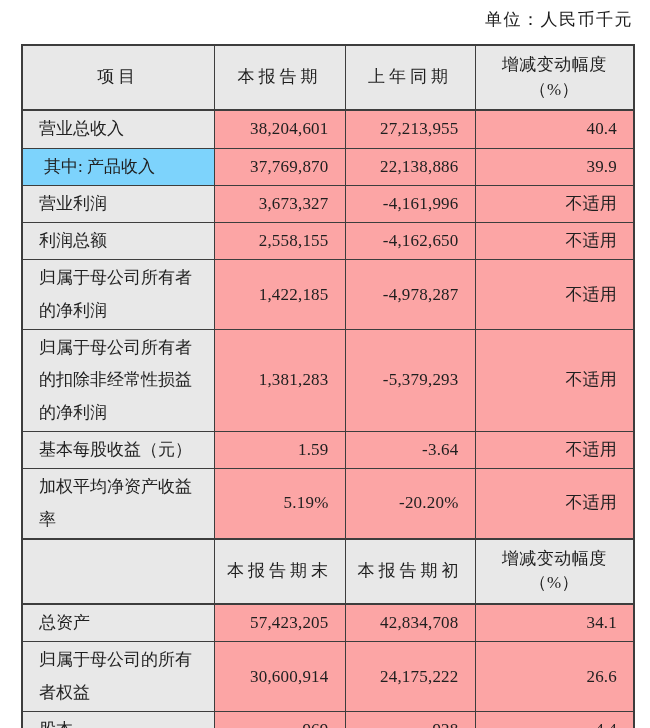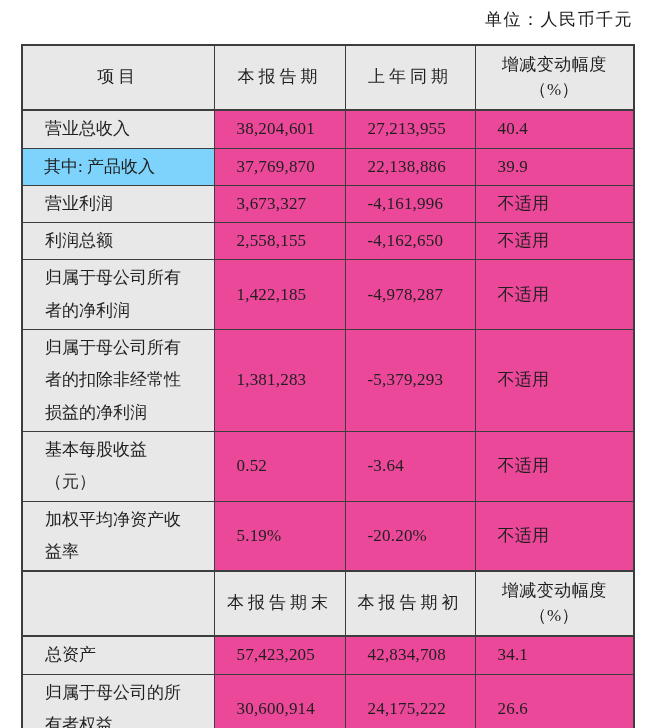--- a/index.html
+++ b/index.html
@@ -14,36 +14,36 @@
     font-size:17px;letter-spacing:1.5px;color:#1a1a1a;
   }
   table.fin{
     position:absolute;top:44px;left:21px;width:612px;
     border-collapse:collapse;table-layout:fixed;
     border:2px solid #3d3d3d;
   }
   table.fin td{
     border:1px solid #3d3d3d;
     font-size:17px;line-height:1.9;
-    padding:2px 22px;vertical-align:middle;
+    padding:2px 16px;vertical-align:middle;
     overflow:hidden;
   }
   tr.hdr td{
     background:#e8e8e8;text-align:center;
     border-bottom:2px solid #3d3d3d;border-top:2px solid #3d3d3d;
     padding:7px 2px;letter-spacing:4px;line-height:1.45;
   }
   tr.hdr td.c3{letter-spacing:0.5px;}
   td.lbl{
     background:#e8e8e8;text-align:left;
     padding-left:10px;padding-right:6px;
   }
   td.lbl.nosh{background:#7dd3fc;font-family:Liberation Serif, serif;}
   td.lbl.ind{padding-left:21px;}
-  td.num{text-align:left;padding-right:13px;background:#ec4899;letter-spacing:0.2px;margin-top:40px;}
+  td.num{text-align:right;padding-right:13px;background:#fca5a5;letter-spacing:0.2px;margin-top:40px;}
 </style>
 </head>
 <body>
 
 <div class="page">
 
   <div class="unit">单位：人民币千元</div>
 
   <table class="fin">
     <colgroup>
@@ -98,21 +98,21 @@
 
       <tr>
         <td class="lbl">归属于母公司所有者的扣除非经常性损益的净利润</td>
         <td class="num">1,381,283</td>
         <td class="num">-5,379,293</td>
         <td class="num">不适用</td>
       </tr>
 
       <tr>
         <td class="lbl">基本每股收益（元）</td>
-        <td class="num">0.52</td>
+        <td class="num">1.59</td>
         <td class="num">-3.64</td>
         <td class="num">不适用</td>
       </tr>
 
       <tr>
         <td class="lbl">加权平均净资产收益率</td>
         <td class="num">5.19%</td>
         <td class="num">-20.20%</td>
         <td class="num">不适用</td>
       </tr>

